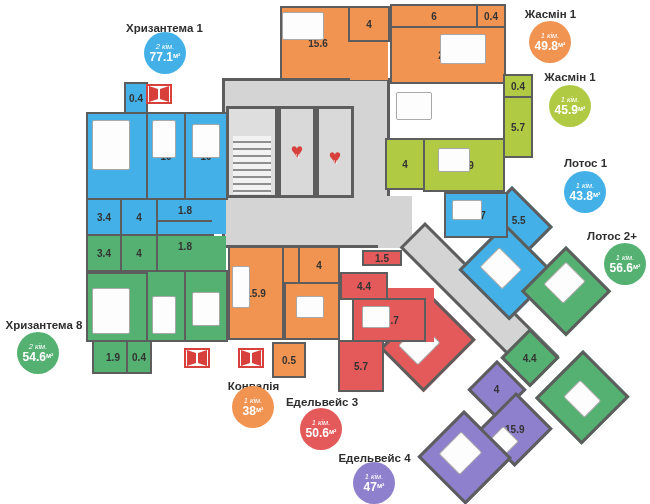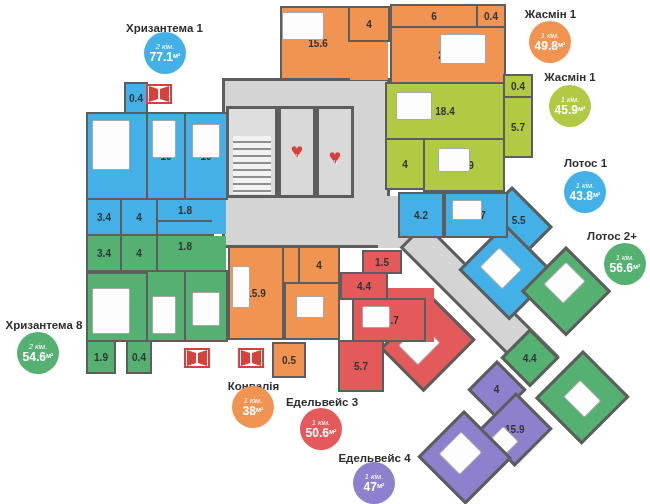--- a/index.html
+++ b/index.html
@@ -86,21 +86,21 @@
   <div class="fill c-green" style="left:158px;top:256px;width:56px;height:16px"></div>
   <div class="room c-green" style="left:86px;top:272px;width:62px;height:70px">
       <span class="ar">14.7</span>
     </div>
   <div class="room c-green" style="left:146px;top:270px;width:40px;height:72px">
       <span class="ar">10</span>
     </div>
   <div class="room c-green" style="left:184px;top:270px;width:44px;height:72px">
       <span class="ar">10</span>
     </div>
-  <div class="room c-green" style="left:86px;top:340px;width:30px;height:34px">
+  <div class="room c-green" style="left:92px;top:340px;width:42px;height:34px">
       <span class="ar">1.9</span>
     </div>
   <div class="room c-green" style="left:126px;top:340px;width:26px;height:34px">
       <span class="ar">0.4</span>
     </div>
 
   <div class="room c-orange" style="left:280px;top:6px;width:76px;height:74px">
       <span class="ar">15.6</span>
     </div>
   <div class="room c-orange" style="left:348px;top:6px;width:42px;height:36px">
@@ -110,46 +110,40 @@
   <div class="room c-orange" style="left:390px;top:4px;width:88px;height:24px">
       <span class="ar">6</span>
     </div>
   <div class="room c-orange" style="left:476px;top:4px;width:30px;height:24px">
       <span class="ar">0.4</span>
     </div>
   <div class="room c-orange" style="left:390px;top:26px;width:116px;height:58px">
       <span class="ar">20.4</span>
     </div>
 
-  <div class="room c-lime" style="left:385px;top:82px;width:120px;height:58px">
-      <span class="ar">18.4</span>
-    </div>
   <div class="room c-lime" style="left:503px;top:74px;width:30px;height:24px">
       <span class="ar">0.4</span>
     </div>
   <div class="room c-lime" style="left:503px;top:96px;width:30px;height:62px">
       <span class="ar">5.7</span>
     </div>
   <div class="room c-lime" style="left:385px;top:138px;width:40px;height:52px">
       <span class="ar">4</span>
     </div>
   <div class="room c-lime" style="left:423px;top:138px;width:82px;height:54px">
       <span class="ar">13.9</span>
     </div>
 
   <div class="room c-blue rot" style="left:512px;top:186px;width:58px;height:38px">
       <span class="ar">5.5</span>
     </div>
   <div class="room c-blue rot" style="left:505px;top:223px;width:72px;height:66px">
       <span class="ar">16</span>
       <span class="furn" style="left:10px;top:18px;width:30px;height:26px"></span>
     </div>
-  <div class="room c-blue" style="left:398px;top:192px;width:46px;height:46px">
-      <span class="ar">4.2</span>
-    </div>
   <div class="room c-blue" style="left:444px;top:192px;width:64px;height:46px">
       <span class="ar">12.7</span>
     </div>
 
   <div class="room c-green rot" style="left:566px;top:246px;width:64px;height:64px">
       <span class="ar">14.7</span>
       <span class="furn" style="left:8px;top:8px;width:26px;height:30px"></span>
     </div>
   <div class="room c-green rot" style="left:530px;top:328px;width:42px;height:42px">
       <span class="ar">4.4</span>
@@ -169,21 +163,21 @@
   <div class="room c-purple rot" style="left:464px;top:410px;width:68px;height:66px">
       <span class="ar">18.9</span>
       <span class="furn" style="left:10px;top:14px;width:28px;height:30px"></span>
     </div>
 
   <div class="room c-red rot" style="left:432px;top:296px;width:62px;height:74px">
       <span class="ar">19.6</span>
       <span class="furn" style="left:8px;top:24px;width:26px;height:30px"></span>
     </div>
   <div class="fill c-red" style="left:388px;top:288px;width:46px;height:54px"></div>
-  <div class="room c-red" style="left:362px;top:250px;width:40px;height:24px">
+  <div class="room c-red" style="left:362px;top:250px;width:40px;height:16px">
       <span class="ar">1.5</span>
     </div>
   <div class="room c-red" style="left:340px;top:272px;width:48px;height:28px">
       <span class="ar">4.4</span>
     </div>
   <div class="room c-red" style="left:352px;top:298px;width:74px;height:44px">
       <span class="ar">13.7</span>
     </div>
   <div class="room c-red" style="left:338px;top:340px;width:46px;height:52px">
       <span class="ar">5.7</span>

